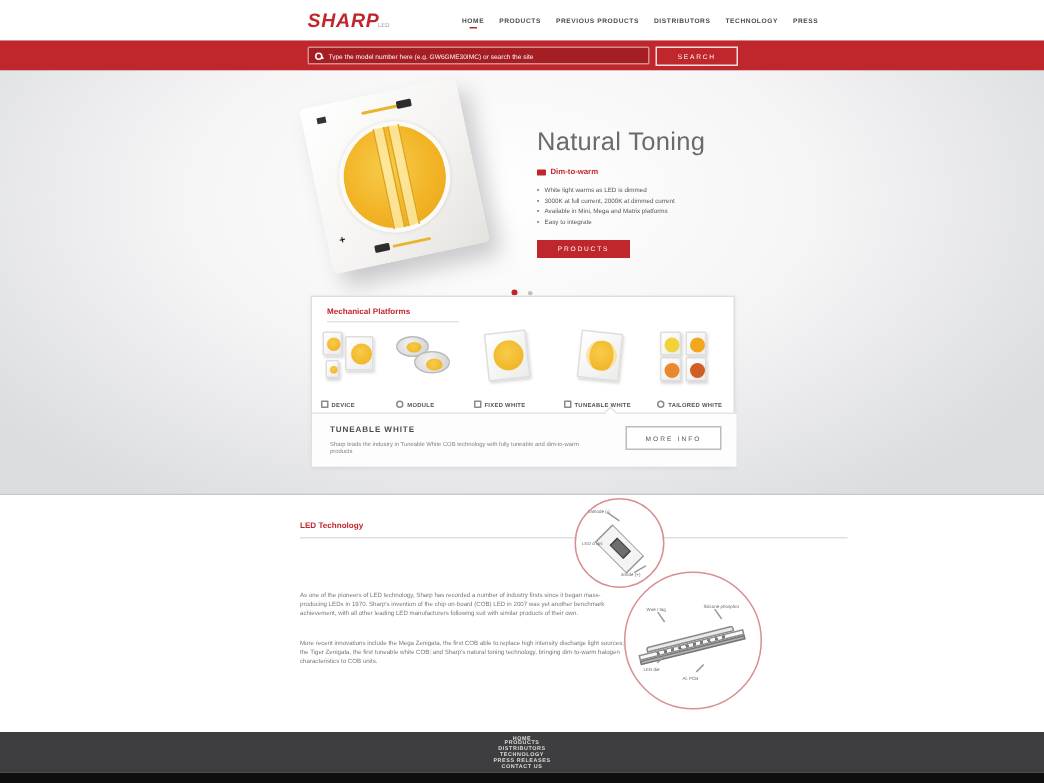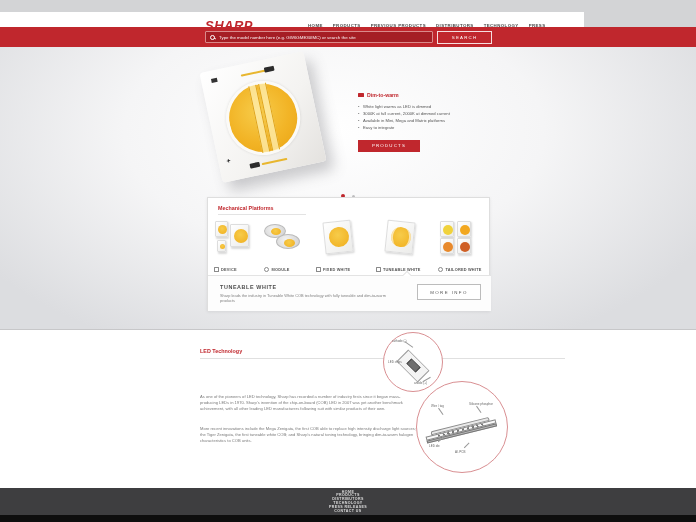--- a/index.html
+++ b/index.html
@@ -5,21 +5,21 @@
   * { margin:0; padding:0; box-sizing:border-box; }
   html,body { width:696px; height:522px; }
   body {
     font-family:"Liberation Sans", sans-serif;
     background:#d3d4d6;
     position:relative;
     overflow:hidden;
   }
 
   
-  .header { position:absolute; top:12px; left:0; width:584px; height:27px; background:#ffffff;padding-left:20px; }
+  .header { position:absolute; top:0; left:0; width:696px; height:27px; background:#ffffff;padding-left:20px; }
   .logo { position:absolute; left:205px; top:6px; font-size:13px; font-weight:bold; font-style:italic;
           letter-spacing:0.5px; color:#c0272d; }
   .logo-suffix { position:absolute; left:252px; top:14px; font-size:4px; color:#9a9a9a; font-style:normal; font-weight:normal;}
   .nav { position:absolute; left:308px; top:0; height:27px; display:flex; align-items:center; gap:10px; }
   .nav-item { font-size:4.4px; letter-spacing:0.4px; color:#4a4a4a; font-weight:bold; position:relative; cursor:pointer; }
   .nav-item.active::after { content:""; position:absolute; left:35%; bottom:-3px; width:30%; height:1.5px; background:#c0272d; }
 
   
   .searchbar { position:absolute; top:27px; left:0; width:696px; height:20px; background:#c0272d; }
   .search-field { position:absolute; left:205px; top:4px; width:228px; height:12px;
@@ -172,20 +172,21 @@
       <div class="trace-a"></div>
       <div class="conn-a"></div>
       <div class="cob"></div>
       <div class="conn-b"></div>
       <div class="trace-b"></div>
       <div class="plus-mark">+</div>
     </div>
   </div>
 
   <div class="hero-copy">
+    <div class="hero-title">Natural Toning</div>
     <div class="hero-tag">
       <span class="tag-swatch"></span>
       <span class="tag-label">Dim-to-warm</span>
     </div>
     <ul class="hero-bullets">
       <li>White light warms as LED is dimmed</li>
       <li>3000K at full current, 2000K at dimmed current</li>
       <li>Available in Mini, Mega and Matrix platforms</li>
       <li>Easy to integrate</li>
     </ul>

